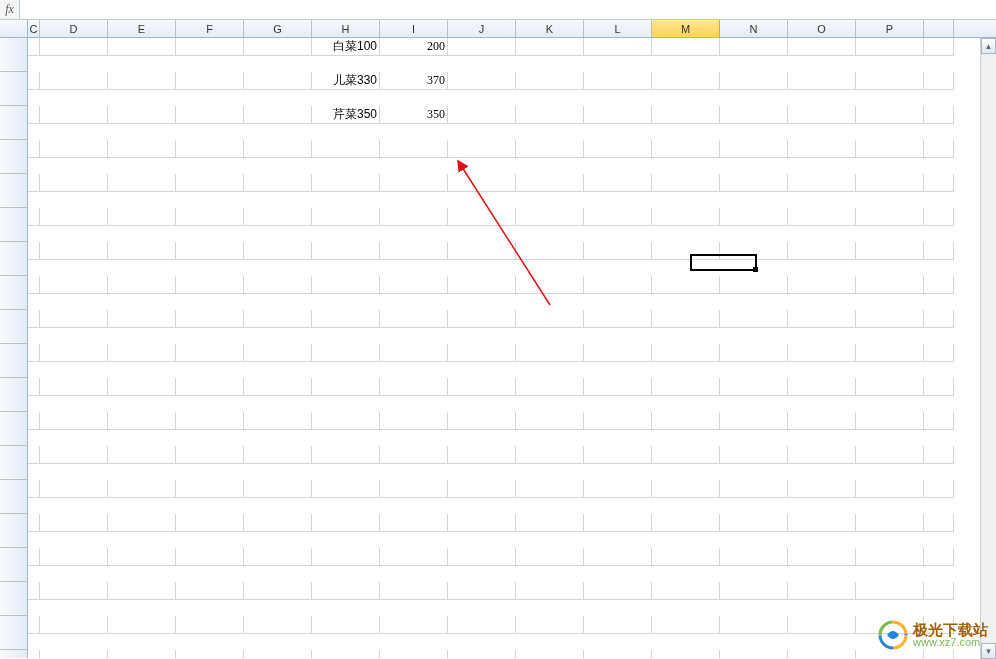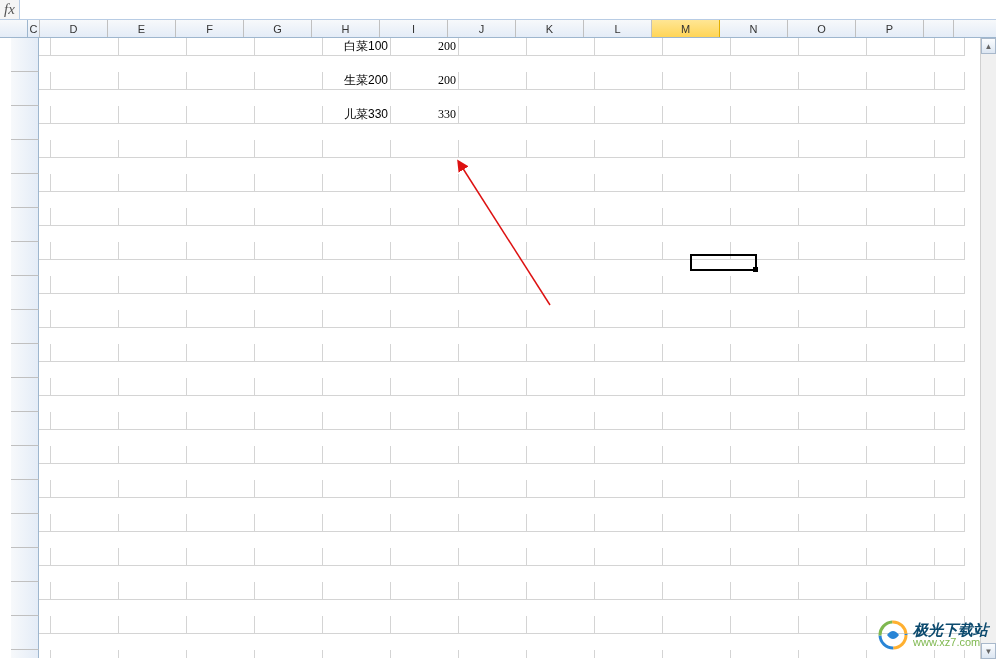--- a/index.html
+++ b/index.html
@@ -20,21 +20,21 @@
       align-items: center;
       border-bottom: 1px solid #b8cce4;
       background: #f5f5f5;
     }
     .formula-bar .fx-label {
       width: 20px;
       font-style: italic;
       font-family: 'Times New Roman', serif;
       text-align: center;
       color: #555;
-      font-size: 15px;
+      font-size: 12px;
       border-right: 1px solid #b8cce4;
       height: 100%;
       display: flex;
       align-items: center;
       justify-content: center;
     }
     .formula-bar .formula-input {
       flex: 1;
       height: 100%;
       border: none;
@@ -77,21 +77,20 @@
     
     
     .grid-area {
       position: relative;
       height: 620px;
       overflow: hidden;
     }
     .grid-row {
       height: 34px;
       display: flex;
-      margin-left: 11px;
     }
     .row-header {
       width: 28px;
       background: linear-gradient(to right, #f7f9fb 0%, #e4ecf7 100%);
       border-right: 1px solid #9eb6ce;
       border-bottom: 1px solid #c0c0c0;
       font-size: 11px;
       text-align: center;
       display: flex;
       align-items: center;
@@ -145,21 +144,21 @@
       bottom: 8px;
       display: flex;
       align-items: center;
       gap: 4px;
     }
     .wm-logo {
       width: 32px;
       height: 32px;
     }
     .wm-text { display: flex; flex-direction: column; line-height: 1; }
-    .wm-title { font-size: 15px; color: #0c4a6e; font-style: italic; font-weight: bold; }
+    .wm-title { font-size: 15px; color: #a16207; font-weight: bold; }
     .wm-url { font-size: 11px; color: #7fb850; }
     
     
     .vscroll {
       position: absolute;
       right: 0; top: 38px; bottom: 0;
       width: 16px;
       background: #f0f0f0;
       border-left: 1px solid #d0d0d0;
     }
@@ -216,40 +215,40 @@
       <div class="cell"></div>
       <div class="cell partial" style="width: 30px;"></div>
     </div>
     <div class="grid-row">
       <div class="row-header"></div>
       <div class="cell c-col"></div>
       <div class="cell"></div>
       <div class="cell"></div>
       <div class="cell"></div>
       <div class="cell"></div>
-      <div class="cell text-col">生菜200</div>
-      <div class="cell num-col">200</div>
-      <div class="cell"></div>
-      <div class="cell"></div>
-      <div class="cell"></div>
-      <div class="cell"></div>
-      <div class="cell"></div>
-      <div class="cell"></div>
-      <div class="cell"></div>
-      <div class="cell partial" style="width: 30px;"></div>
-    </div>
-    <div class="grid-row">
-      <div class="row-header"></div>
-      <div class="cell c-col"></div>
-      <div class="cell"></div>
-      <div class="cell"></div>
-      <div class="cell"></div>
-      <div class="cell"></div>
       <div class="cell text-col">儿菜330</div>
-      <div class="cell num-col">330</div>
+      <div class="cell num-col">370</div>
+      <div class="cell"></div>
+      <div class="cell"></div>
+      <div class="cell"></div>
+      <div class="cell"></div>
+      <div class="cell"></div>
+      <div class="cell"></div>
+      <div class="cell"></div>
+      <div class="cell partial" style="width: 30px;"></div>
+    </div>
+    <div class="grid-row">
+      <div class="row-header"></div>
+      <div class="cell c-col"></div>
+      <div class="cell"></div>
+      <div class="cell"></div>
+      <div class="cell"></div>
+      <div class="cell"></div>
+      <div class="cell text-col">芹菜350</div>
+      <div class="cell num-col">350</div>
       <div class="cell"></div>
       <div class="cell"></div>
       <div class="cell"></div>
       <div class="cell"></div>
       <div class="cell"></div>
       <div class="cell"></div>
       <div class="cell"></div>
       <div class="cell partial" style="width: 30px;"></div>
     </div>
     <div class="grid-row">

